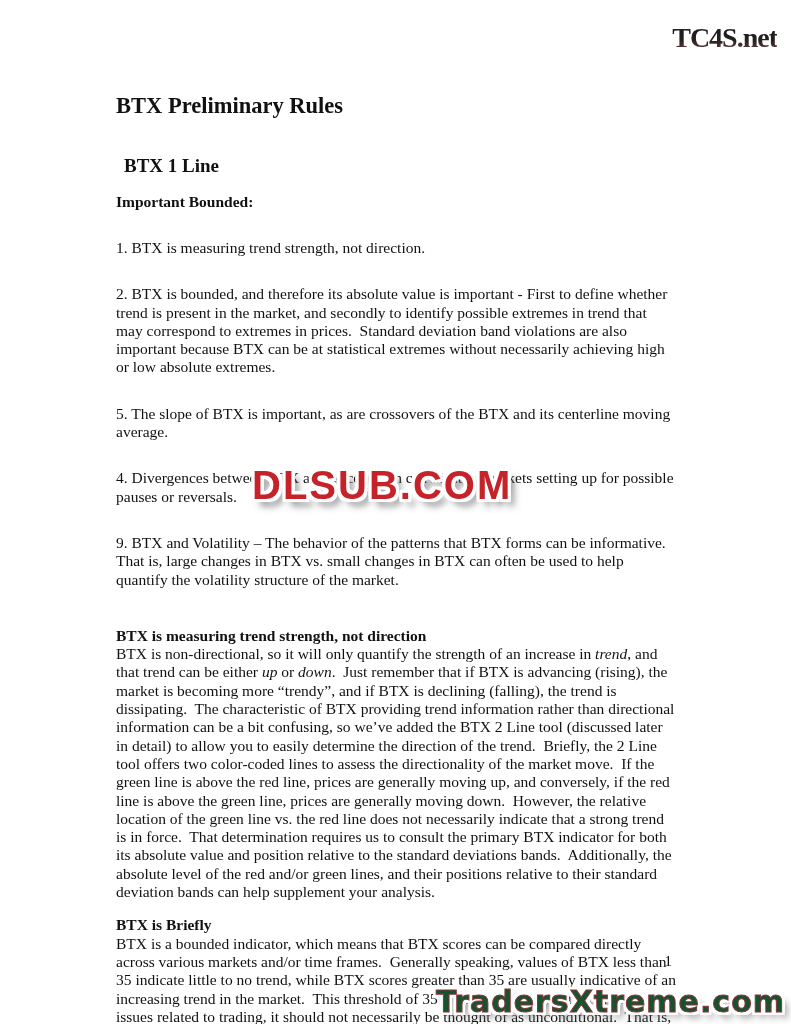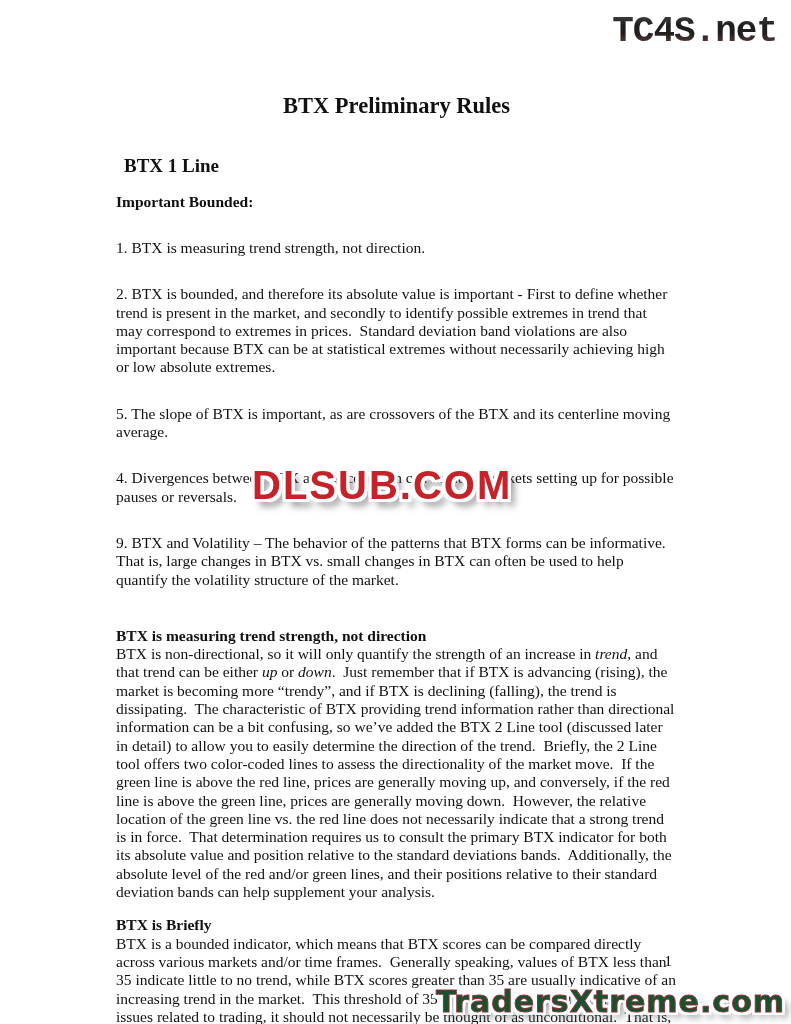--- a/index.html
+++ b/index.html
@@ -1,38 +1,38 @@
 <!DOCTYPE html>
 <html><head>
 <meta charset="utf-8">
 <style>
   html,body{margin:0;padding:0;}
   body{
     width:791px;height:1024px;position:relative;background:#ffffff;overflow:hidden;
     font-family:"Liberation Serif","DejaVu Serif",serif;color:#111;
   }
   .content{position:absolute;left:116px;top:0;width:561px;}
-  .doc-title{margin-top:93px;text-align:center;font-size:22.5px;font-weight:bold;line-height:26px;}
+  .doc-title{margin-top:93px;font-size:22.5px;font-weight:bold;line-height:26px;}
   .h1{margin-top:37px;font-size:19px;font-weight:bold;line-height:20px;margin-left:8px;}
   .h2{margin-top:17px;font-size:15.5px;font-weight:bold;line-height:18px;}
   .concepts{margin-top:20px;}
   .concept{font-size:15.5px;line-height:18.3px;white-space:pre-wrap;margin-top:28px;}
   .sections{}
   .section{margin-top:38px;}
   .section + .section{margin-top:15px;}
   .sec-heading{font-size:15.5px;font-weight:bold;line-height:18.3px;}
   .para{font-size:15.5px;line-height:18.3px;white-space:pre-wrap;}
   .para em{font-style:italic;}
   .page-number{position:absolute;top:952px;right:119px;font-size:15.5px;line-height:18px;}
 
   
   .tc4s{
-    position:absolute;top:10px;right:14px;z-index:6;
-    font-family:Liberation Mono, monospace;
-    font-weight:bold;font-size:36px;letter-spacing:-1px;line-height:44px;
+    position:absolute;top:16px;right:14px;z-index:6;
+    font-family:Liberation Serif, serif;
+    font-weight:bold;font-size:28px;letter-spacing:-1px;line-height:44px;
     color:#46302e;
   }
   @supports ((-webkit-background-clip:text) or (background-clip:text)){
     .tc4s{
       background:linear-gradient(180deg,#555351 0%,#1d1c1c 36%,#262020 55%,#66403b 80%,#87534a 100%);
       -webkit-background-clip:text;background-clip:text;color:transparent;
       text-shadow:0 0 0 rgba(0,0,0,0);
     }
   }
 

